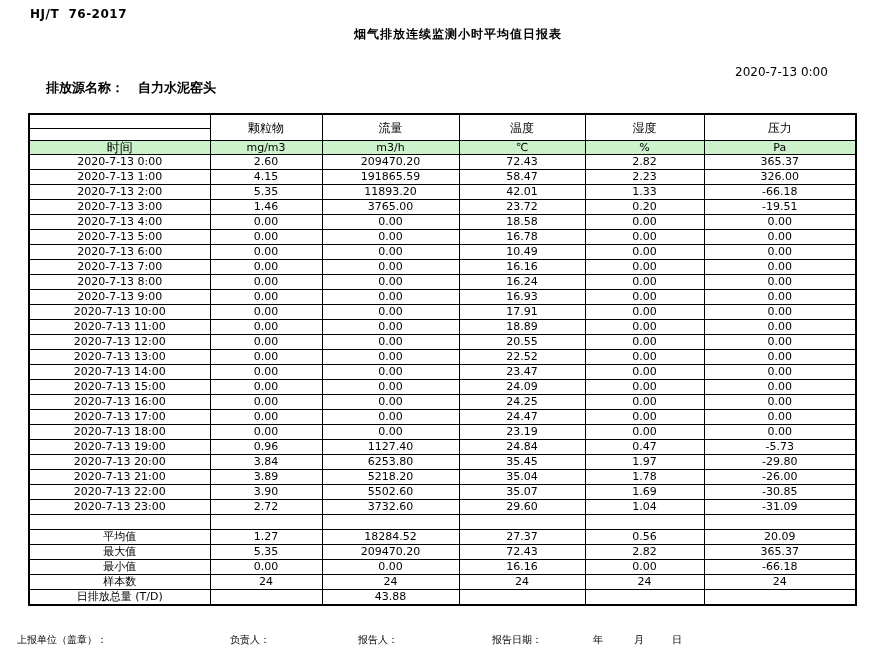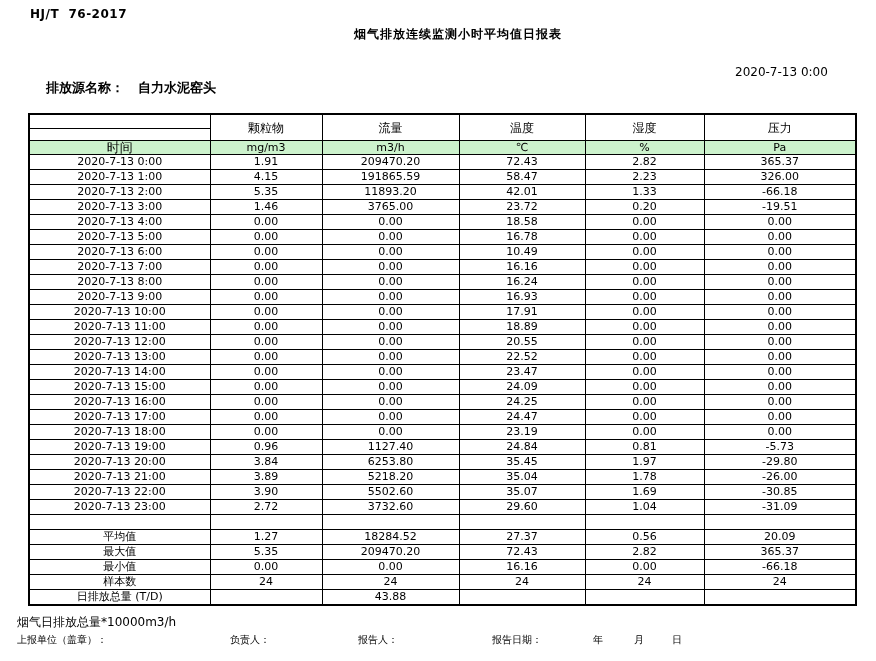--- a/index.html
+++ b/index.html
@@ -94,21 +94,21 @@
         <td>mg/m3</td>
         <td>m3/h</td>
         <td>℃</td>
         <td>%</td>
         <td>Pa</td>
       </tr>
     </thead>
     <tbody>
         <tr>
           <td>2020-7-13 0:00</td>
-          <td>1.91</td>
+          <td>2.60</td>
           <td>209470.20</td>
           <td>72.43</td>
           <td>2.82</td>
           <td>365.37</td>
         </tr>
         <tr>
           <td>2020-7-13 1:00</td>
           <td>4.15</td>
           <td>191865.59</td>
           <td>58.47</td>
@@ -249,21 +249,21 @@
           <td>0.00</td>
           <td>23.19</td>
           <td>0.00</td>
           <td>0.00</td>
         </tr>
         <tr>
           <td>2020-7-13 19:00</td>
           <td>0.96</td>
           <td>1127.40</td>
           <td>24.84</td>
-          <td>0.81</td>
+          <td>0.47</td>
           <td>-5.73</td>
         </tr>
         <tr>
           <td>2020-7-13 20:00</td>
           <td>3.84</td>
           <td>6253.80</td>
           <td>35.45</td>
           <td>1.97</td>
           <td>-29.80</td>
         </tr>
@@ -335,21 +335,20 @@
           <td>日排放总量 (T/D)</td>
           <td></td>
           <td>43.88</td>
           <td></td>
           <td></td>
           <td></td>
         </tr>
       </tbody>
   </table>
 
-  <div class="foot-note">烟气日排放总量*10000m3/h</div>
 
   <div class="sig-line">
     <span class="sig-unit">上报单位（盖章）：</span>
     <span class="sig-resp">负责人：</span>
     <span class="sig-report">报告人：</span>
     <span class="sig-date">报告日期：</span>
     <span class="sig-year">年</span>
     <span class="sig-month">月</span>
     <span class="sig-day">日</span>
   </div>

